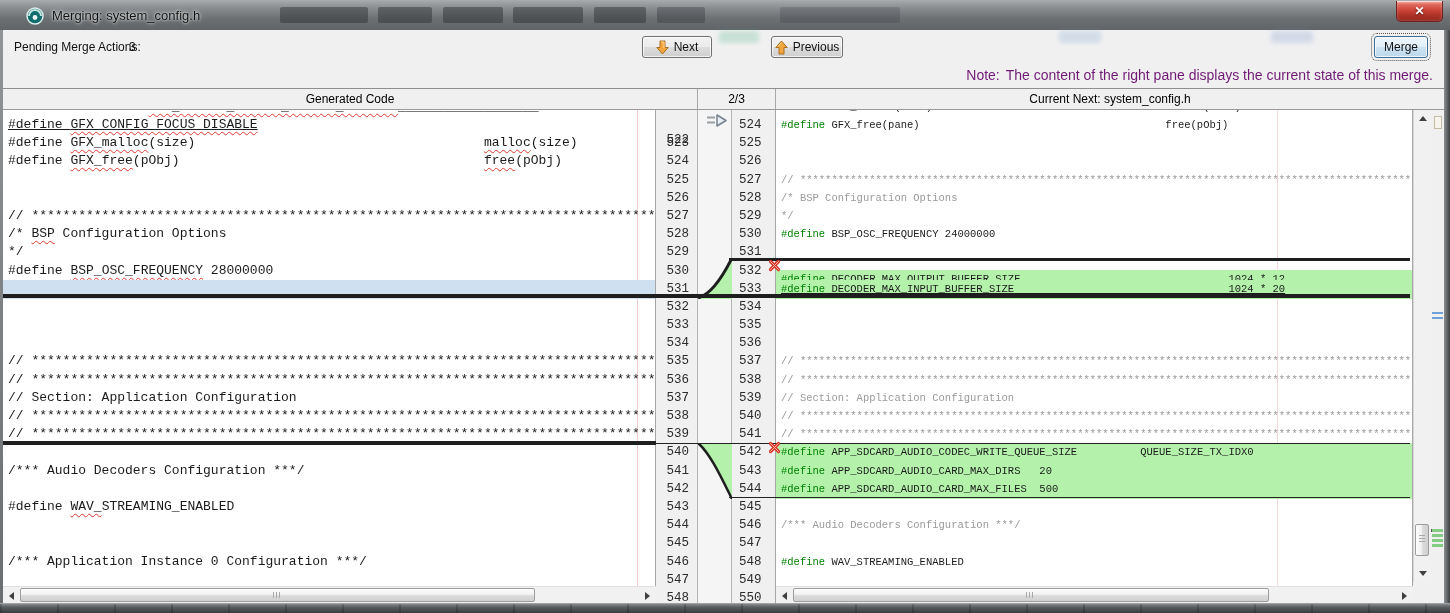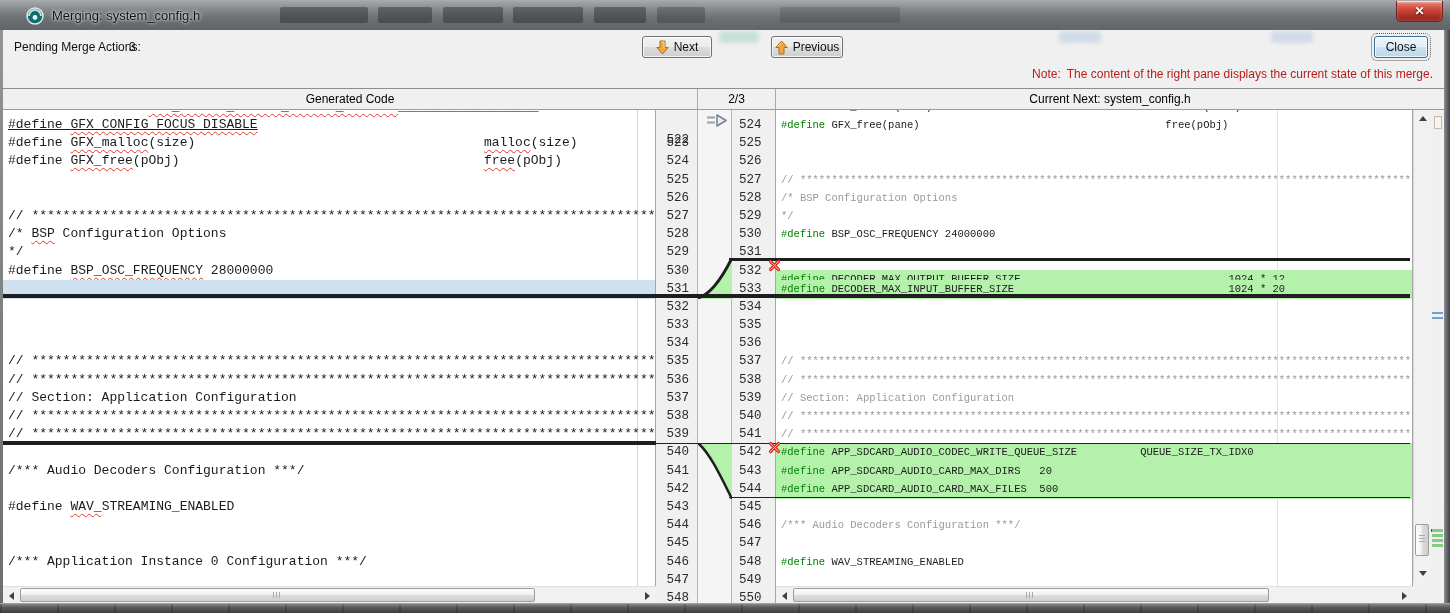--- a/index.html
+++ b/index.html
@@ -36,21 +36,21 @@
   .btn7{position:absolute;height:22px;border:1px solid #707070;border-radius:3px;
     background:linear-gradient(180deg,#f2f2f2 0%,#ebebeb 49%,#dddddd 50%,#cfcfcf 100%);
     box-shadow:inset 0 0 0 1px rgba(255,255,255,.75);
     font-size:12px;color:#111;display:flex;align-items:center;justify-content:center;gap:5px;cursor:pointer;}
   .btn-next{left:639px;top:6px;width:70px;}
   .btn-prev{left:768px;top:6px;width:72px;}
   .btn-close{left:1371px;top:6px;width:54px;border-color:#3f6d92;
     background:linear-gradient(180deg,#eef6fc 0%,#e2eff9 49%,#cde3f3 50%,#bcd8ec 100%);
     outline:1px dotted #555;outline-offset:2px;}
 
-  .note-wrap{position:absolute;right:11px;top:37px;font-size:12px;color:#b91c1c;white-space:pre;}
+  .note-wrap{position:absolute;right:11px;top:37px;font-size:14px;color:#701a75;white-space:pre;}
   .note-label{margin-right:6px;}
 
   
   .diff-header{position:absolute;left:0;top:58px;width:1441px;height:22px;background:#f0f0f0;
     border-top:1px solid #8e8e8e;border-bottom:1px solid #9b9b9b;}
   .dh-cell{position:absolute;top:0;height:20px;line-height:20px;text-align:center;font-size:12px;color:#000;border-right:1px solid #a8a8a8;}
   .dh-left{left:0;width:695px;}
   .dh-mid{left:695px;width:78px;}
   .dh-right{left:773px;width:668px;border-right:none;}
 
@@ -157,21 +157,21 @@
 
     <div class="btn7 btn-prev">
       <svg width="13" height="15" viewBox="0 0 13 15">
         <path d="M4,14 h5 V7.5 h3.2 L6.5,1 L0.8,7.5 H4 Z" fill="#f2a63d" stroke="#a96e1e" stroke-width="1"></path>
         <path d="M6.5,2.5 L2.8,6.8" fill="none" stroke="#ffd697" stroke-width="1"></path>
       </svg>
       <span>Previous</span>
     </div>
 
     <div class="btn7 btn-close">
-      <span>Close</span>
+      <span>Merge</span>
     </div>
 
     <div class="note-wrap"><span class="note-label">Note:</span><span>The content of the right pane displays the current state of this merge.</span></div>
 
     <div class="diff-header">
       <div class="dh-cell dh-left">Generated Code</div>
       <div class="dh-cell dh-mid">2/3</div>
       <div class="dh-cell dh-right">Current Next: system_config.h</div>
     </div>
 
@@ -275,21 +275,21 @@
       <div class="cl" style="top: -12.19px;"><span class="k">#define</span><span class="p"> GFX_malloc(size)</span><span class="p">                                     malloc(size)</span></div>
           <div class="cl" style="top: 6px;"><span class="k">#define</span><span class="p"> GFX_free(pane)</span><span class="p">                                       free(pObj)</span></div>
           <div class="cl" style="top: 24.19px;"></div>
           <div class="cl" style="top: 42.38px;"></div>
           <div class="cl" style="top: 60.57px;"><span class="c">// ****************************************************************************************************</span></div>
           <div class="cl" style="top: 78.76px;"><span class="c">/* BSP Configuration Options</span></div>
           <div class="cl" style="top: 96.95px;"><span class="c">*/</span></div>
           <div class="cl" style="top: 115.14px;"><span class="k">#define</span><span class="p"> BSP_OSC_FREQUENCY 24000000</span></div>
           <div class="cl" style="top: 133.33px;"></div>
           <div class="cl hl" style="top: 151.52px; margin-top: 8px;"><span class="k">#define</span><span class="p"> DECODER_MAX_OUTPUT_BUFFER_SIZE</span><span class="p">                                 1024 * 12</span></div>
-          <div class="cl hl" style="top: 169.71px;"><span class="k">#define</span><span class="p"> DECODER_MAX_INPUT_BUFFER_SIZE</span><span class="p">                                  1024 * 20</span></div>
+          <div class="cl hl" style="top: 169.71px; text-decoration: underline;"><span class="k">#define</span><span class="p"> DECODER_MAX_INPUT_BUFFER_SIZE</span><span class="p">                                  1024 * 20</span></div>
           <div class="cl" style="top: 187.9px;"></div>
           <div class="cl" style="top: 206.09px;"></div>
           <div class="cl" style="top: 224.28px;"></div>
           <div class="cl" style="top: 242.47px;"><span class="c">// ****************************************************************************************************</span></div>
           <div class="cl" style="top: 260.66px;"><span class="c">// ****************************************************************************************************</span></div>
           <div class="cl" style="top: 278.85px;"><span class="c">// Section: Application Configuration</span></div>
           <div class="cl" style="top: 297.04px;"><span class="c">// ****************************************************************************************************</span></div>
           <div class="cl" style="top: 315.23px;"><span class="c">// ****************************************************************************************************</span></div>
           <div class="cl hl" style="top: 333.42px;"><span class="k">#define</span><span class="p"> APP_SDCARD_AUDIO_CODEC_WRITE_QUEUE_SIZE</span><span class="p">          QUEUE_SIZE_TX_IDX0</span></div>
           <div class="cl hl" style="top: 351.61px;"><span class="k">#define</span><span class="p"> APP_SDCARD_AUDIO_CARD_MAX_DIRS   20</span></div>

